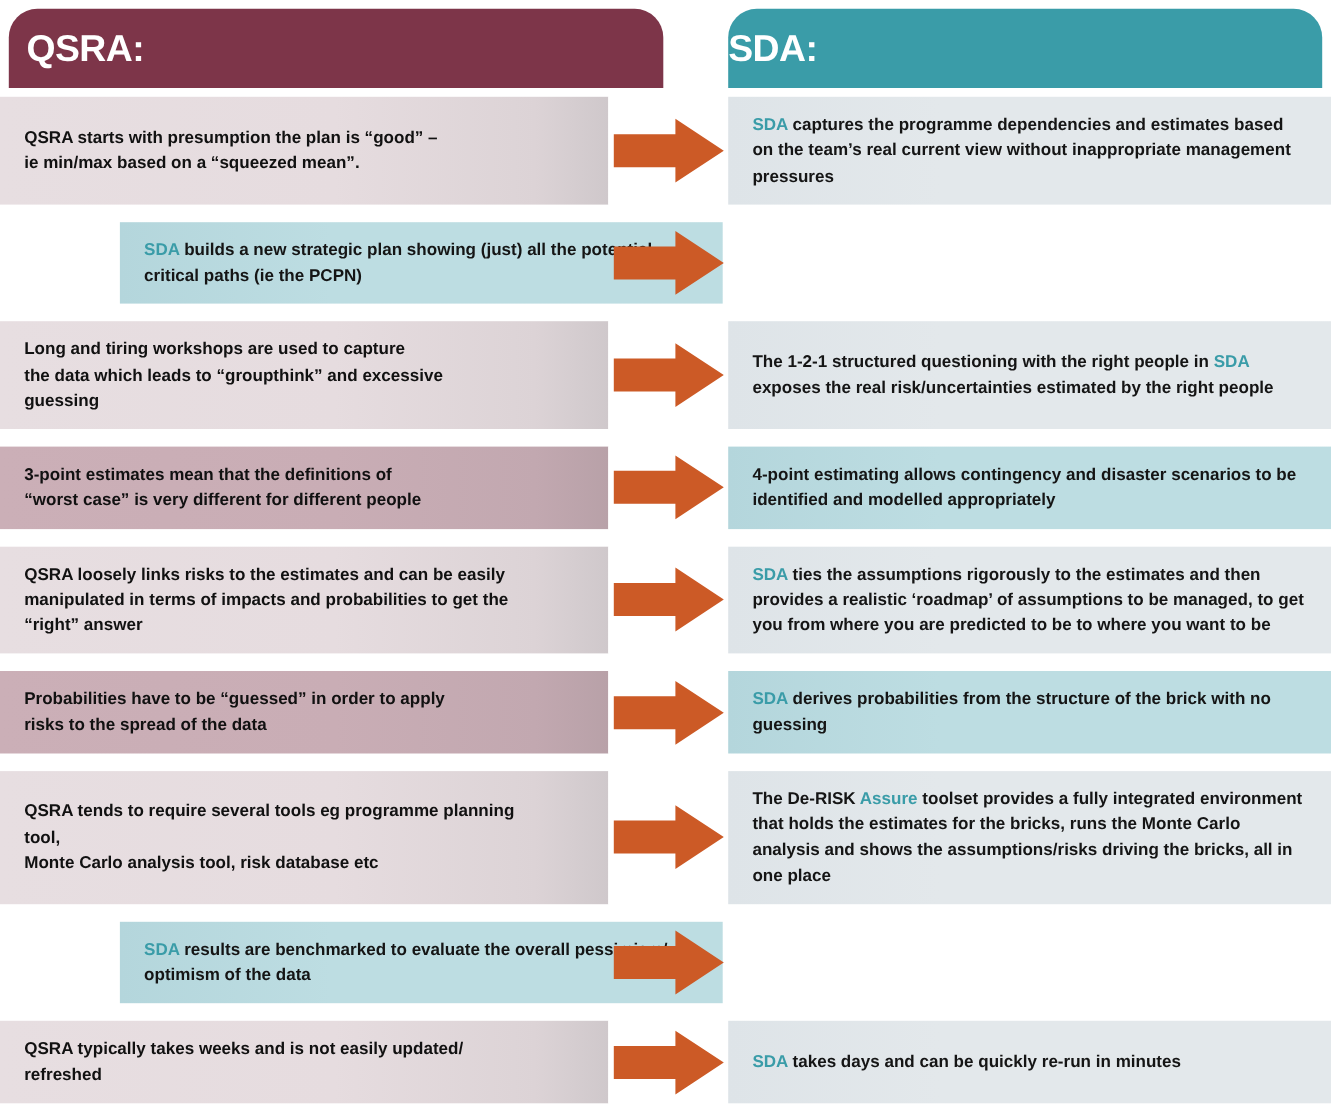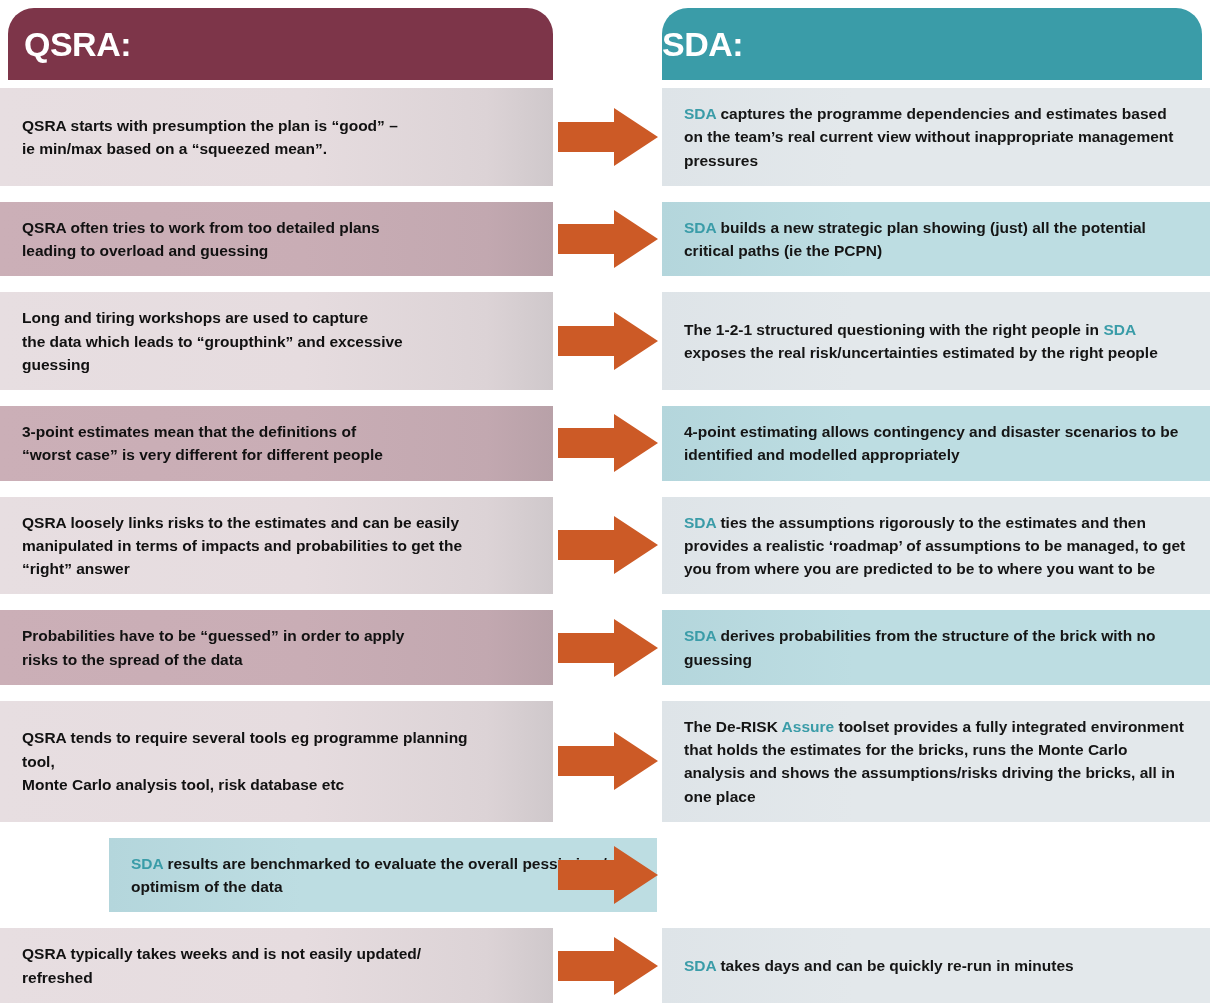--- a/index.html
+++ b/index.html
@@ -25,21 +25,21 @@
   
   .header-band {
     position: absolute;
     top: 8px;
     height: 72px;
     display: flex;
     align-items: center;
   }
   .header-left {
     left: 8px;
-    width: 545px;
+    width: 595px;
     background: #7d3549;
     border-radius: 26px 26px 0 0;
     justify-content: flex-start;
     padding-left: 16px;
     box-sizing: border-box;
   }
   .header-right {
     left: 662px;
     width: 540px;
     background: #3a9ca8;
@@ -152,23 +152,20 @@
         <div class="cell cell-right">
           <div><span class="kw">SDA</span><span> captures the programme dependencies and estimates based on the team’s real current view without inappropriate management pressures</span></div>
         </div>
         <div class="arrow-wrap">
           <svg class="arrow-svg" viewBox="0 0 100 58" preserveAspectRatio="xMidYMid meet">
             <polygon points="0,14 56,14 56,0 100,29 56,58 56,44 0,44" fill="#cc5a26"></polygon>
           </svg>
         </div>
       </div>
       <div class="row even">
-        <div class="cell cell-left">
-          <div>QSRA often tries to work from too detailed plans<br>leading to overload and guessing</div>
-        </div>
         <div class="cell-spacer"></div>
         <div class="cell cell-right">
           <div><span class="kw">SDA</span><span> builds a new strategic plan showing (just) all the potential critical paths (ie the PCPN)</span></div>
         </div>
         <div class="arrow-wrap">
           <svg class="arrow-svg" viewBox="0 0 100 58" preserveAspectRatio="xMidYMid meet">
             <polygon points="0,14 56,14 56,0 100,29 56,58 56,44 0,44" fill="#cc5a26"></polygon>
           </svg>
         </div>
       </div>

